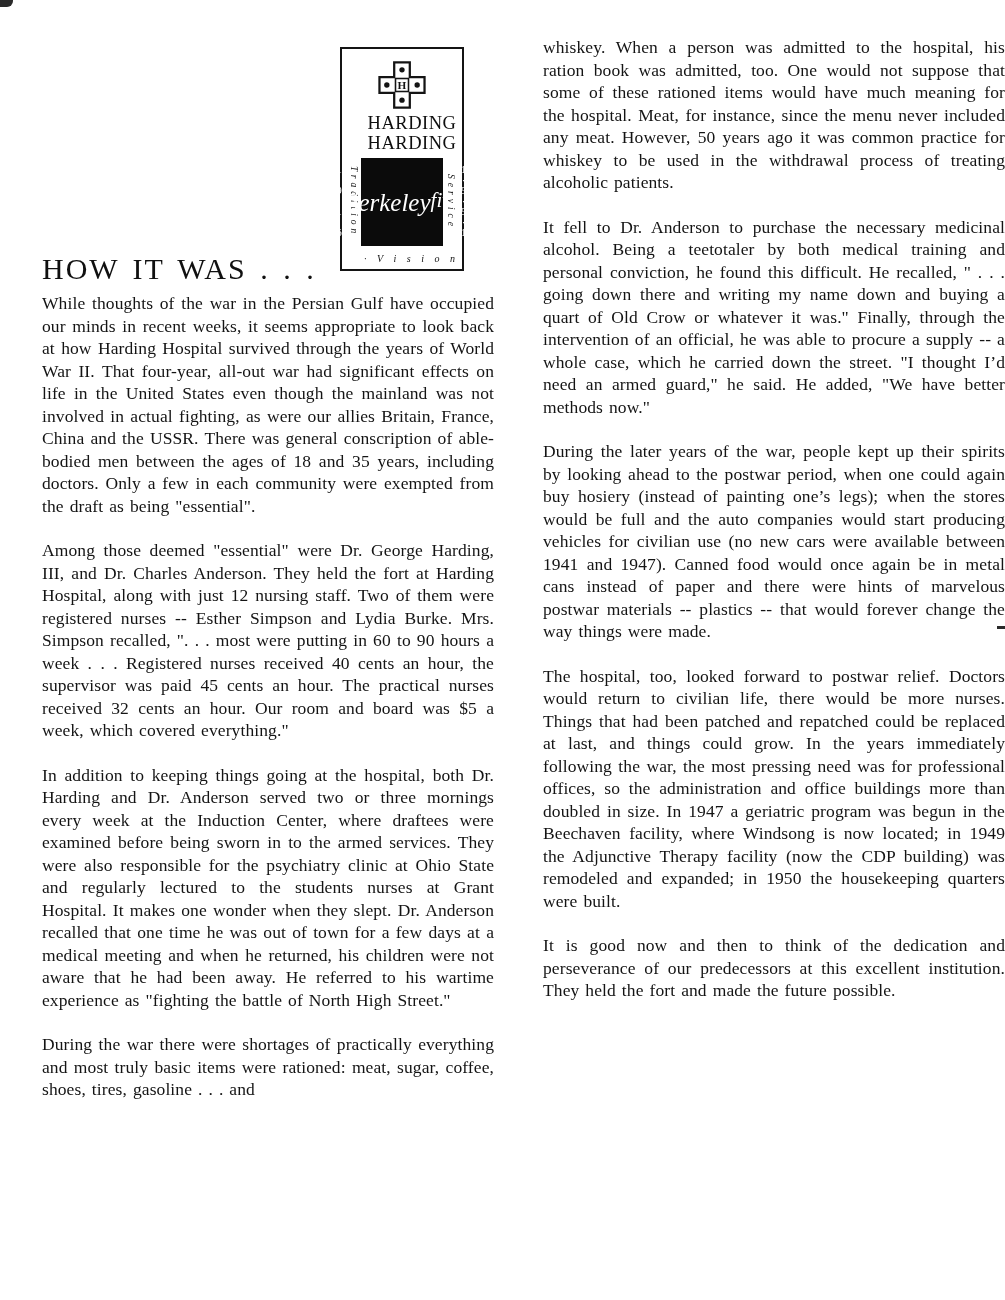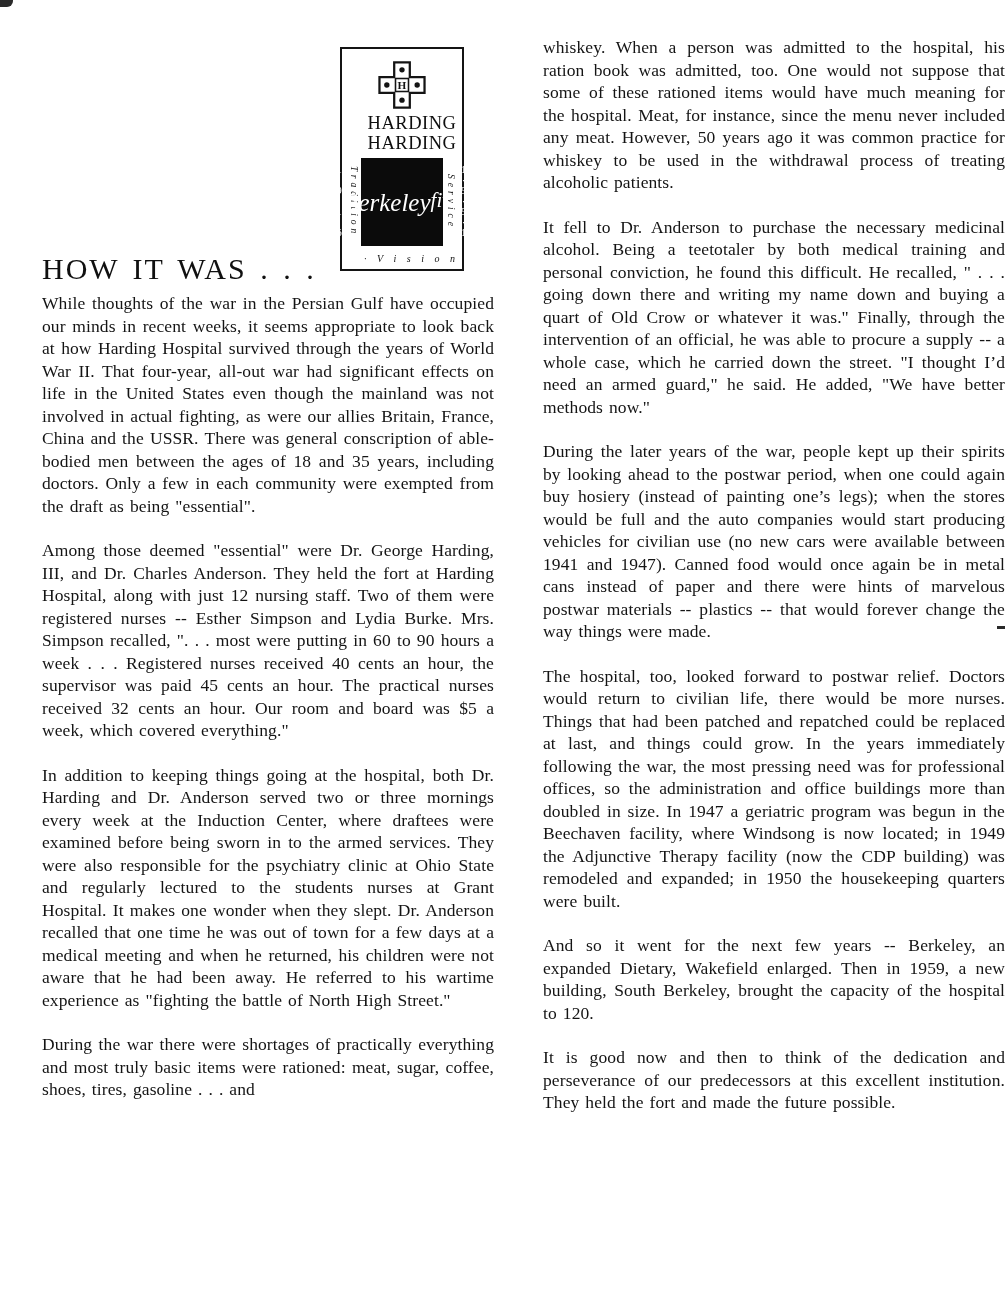--- a/index.html
+++ b/index.html
@@ -132,17 +132,16 @@
     <p class="body-par">Among those deemed "essential" were Dr. George Harding, III, and Dr. Charles Anderson.  They held the fort at Harding Hospital, along with just 12 nursing staff.  Two of them were registered nurses -- Esther Simpson and Lydia Burke.  Mrs. Simpson recalled, ". . . most were putting in 60 to 90 hours a week . . . Registered nurses received 40 cents an hour, the supervisor was paid 45 cents an hour.  The practical nurses received 32 cents an hour.  Our room and board was $5 a week, which covered everything."</p>
     <p class="body-par">In addition to keeping things going at the hospital, both Dr. Harding and Dr. Anderson served two or three mornings every week at the Induction Center, where draftees were examined before being sworn in to the armed services.  They were also responsible for the psychiatry clinic at Ohio State and regularly lectured to the students nurses at Grant Hospital.  It makes one wonder when they slept.  Dr. Anderson recalled that one time he was out of town for a few days at a medical meeting and when he returned, his children were not aware that he had been away.  He referred to his wartime experience as "fighting the battle of North High Street."</p>
     <p class="body-par">During the war there were shortages of practically everything and most truly basic items were rationed: meat, sugar, coffee, shoes, tires, gasoline . . . and</p>
   </div>
 
   <div class="col col-right">
     <p class="body-par">whiskey.  When a person was admitted to the hospital, his ration book was admitted, too.  One would not suppose that some of these rationed items would have much meaning for the hospital.  Meat, for instance, since the menu never included any meat.  However, 50 years ago it was common practice for whiskey to be used in the withdrawal process of treating alcoholic patients.</p>
     <p class="body-par">It fell to Dr. Anderson to purchase the necessary medicinal alcohol.  Being a teetotaler by both medical training and personal conviction, he found this difficult.  He recalled, " . . . going down there and writing my name down and buying a quart of Old Crow or whatever it was."  Finally, through the intervention of an official, he was able to procure a supply -- a whole case, which he carried down the street.  "I thought I’d need an armed guard," he said.  He added, "We have better methods now."</p>
     <p class="body-par">During the later years of the war, people kept up their spirits by looking ahead to the postwar period, when one could again buy hosiery (instead of painting one’s legs); when the stores would be full and the auto companies would start producing vehicles for civilian use (no new cars were available between 1941 and 1947).  Canned food would once again be in metal cans instead of paper and there were hints of marvelous postwar materials -- plastics -- that would forever change the way things were made.</p>
     <p class="body-par">The hospital, too, looked forward to postwar relief.  Doctors would return to civilian life, there would be more nurses.  Things that had been patched and repatched could be replaced at last, and things could grow.  In the years immediately following the war, the most pressing need was for professional offices, so the administration and office buildings more than doubled in size.  In 1947 a geriatric program was begun in the Beechaven facility, where Windsong is now located; in 1949 the Adjunctive Therapy facility (now the CDP building) was remodeled and expanded; in 1950 the housekeeping quarters were built.</p>
-    <p class="body-par">And so it went for the next few years -- Berkeley, an expanded Dietary, Wakefield enlarged.  Then in 1959, a new building, South Berkeley, brought the capacity of the hospital to 120.</p>
     <p class="body-par">It is good now and then to think of the dedication and perseverance of our predecessors at this excellent institution.  They held the fort and made the future possible.</p>
   </div>
 
 </div>
 
 </body></html>

